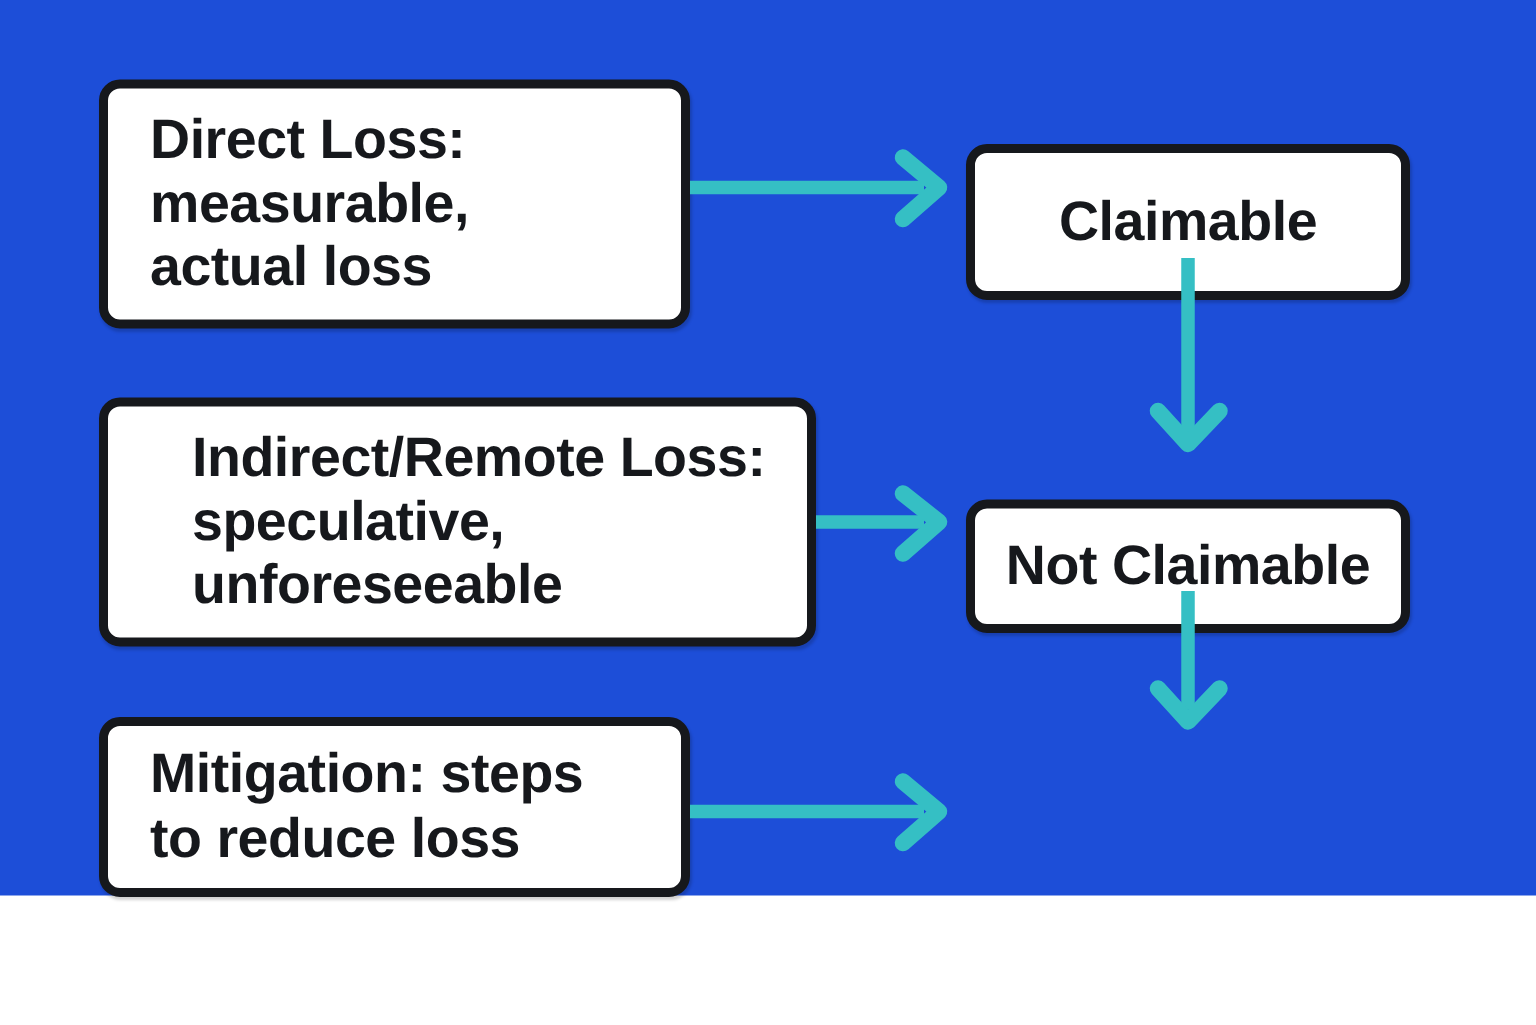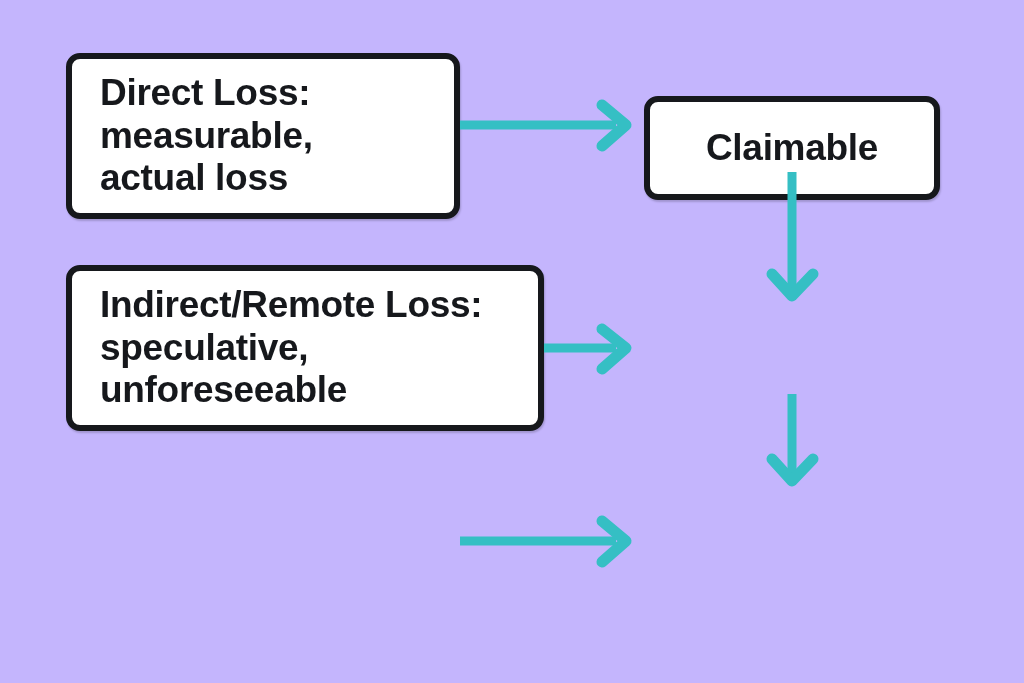--- a/index.html
+++ b/index.html
@@ -9,22 +9,22 @@
   }
   body {
     width: 1024px;
     height: 683px;
     font-family: "Liberation Sans", sans-serif;
     overflow: hidden;
   }
   #canvas {
     position: relative;
     width: 1024px;
-    height: 683px;
-    background: #c4b5fd;
+    height: 597px;
+    background: #1d4ed8;
   }
 
   
   .node {
     position: absolute;
     box-sizing: border-box;
     background: #ffffff;
     border: 6px solid #16181c;
     border-radius: 14px;
     display: flex;
@@ -55,21 +55,21 @@
     margin-top: 28px;
   }
   .node.right .label {
     text-align: center;
     font-size: 37px;
     line-height: 1.16;
   }
 
   
   #node-direct-loss      { left: 66px;  top: 53px;  width: 394px; height: 166px; }
-  #node-indirect-loss    { left: 66px;  top: 265px; width: 478px; height: 166px; }
+  #node-indirect-loss    { left: 66px;  top: 265px; width: 478px; height: 166px; padding-left: 28px; }
   #node-mitigation       { left: 66px;  top: 478px; width: 394px; height: 120px; }
 
   #node-claimable        { left: 644px; top: 68px;  width: 296px; height: 104px; }
   #node-not-claimable    { left: 644px; top: 305px; width: 296px; height: 89px;  }
   #node-deducted         { left: 644px; top: 497px; width: 296px; height: 99px;  }
 
   
   #node-indirect-loss .label {
     width: 500px;
   }
@@ -94,25 +94,32 @@
 measurable,
 actual loss</span>
   </div>
 
   <div class="node left" id="node-indirect-loss">
     <span class="label">Indirect/Remote Loss:
 speculative,
 unforeseeable</span>
   </div>
 
+  <div class="node left" id="node-mitigation">
+    <span class="label">Mitigation: steps
+to reduce loss</span>
+  </div>
 
   <div class="node right" id="node-claimable">
     <span class="label">Claimable</span>
   </div>
 
+  <div class="node right" id="node-not-claimable">
+    <span class="label">Not Claimable</span>
+  </div>
 
 
   <svg class="arrow-layer" viewBox="0 0 1024 683" width="1024" height="683">
 
     <g>
       <line x1="460" y1="125" x2="616" y2="125" stroke="#35bfc4" stroke-width="9" stroke-linecap="butt"></line>
       <polyline points="602,105 626,125 602,146" fill="none" stroke="#35bfc4" stroke-width="11" stroke-linecap="round" stroke-linejoin="round"></polyline>
     </g>
 
     <g>

